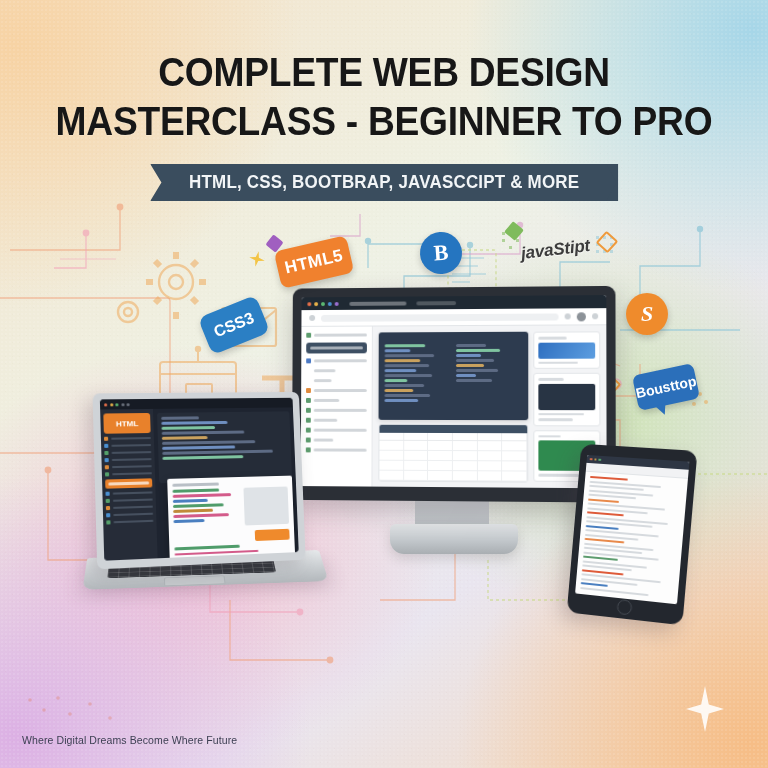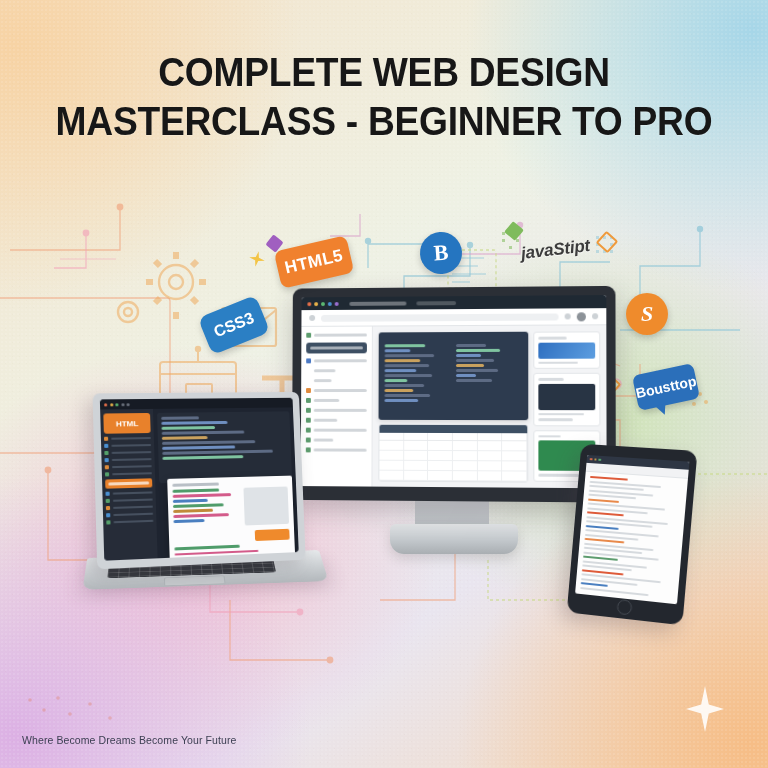--- a/index.html
+++ b/index.html
@@ -633,20 +633,25 @@
   <div class="confetti conf-diamond-orange"></div>
   <div class="confetti conf-diamond-orange2"></div>
   <div class="confetti sparkle-yellow"></div>
   <div class="confetti sparkle-white-big"></div>
 
   <div class="headline">
     <span class="l1">COMPLETE WEB DESIGN</span>
     <span class="l2">MASTERCLASS - BEGINNER TO PRO</span>
   </div>
 
+  <div class="ribbon-wrap">
+    <div class="ribbon">
+      <span class="ribbon-text">HTML, CSS, BOOTBRAP, JAVASCCIPT &amp; MORE</span>
+    </div>
+  </div>
 
   <div class="devices">
 
     <div class="monitor-neck"></div>
     <div class="monitor-foot"></div>
 
     <div class="monitor">
       <div class="monitor-screen">
         <div class="mon-titlebar">
           <span class="mon-dot" style="background:#e8704a"></span>
@@ -956,16 +961,16 @@
   </div>
 
   <div class="badge badge-html5">HTML5</div>
   <div class="badge badge-css3">CSS3</div>
   <div class="badge badge-bootstrap-circle">B</div>
   <div class="badge badge-sass-circle">S</div>
   <div class="badge badge-js">javaStipt</div>
   <div class="badge badge-bousttop">Bousttop</div>
 
   <div class="logo-block">
-    <div class="logo-tagline">Where Become Dreams Become Your Future</div>
+    <div class="logo-tagline">Where Digital Dreams Become Where Future</div>
   </div>
 
 </div>
 
 </body></html>

